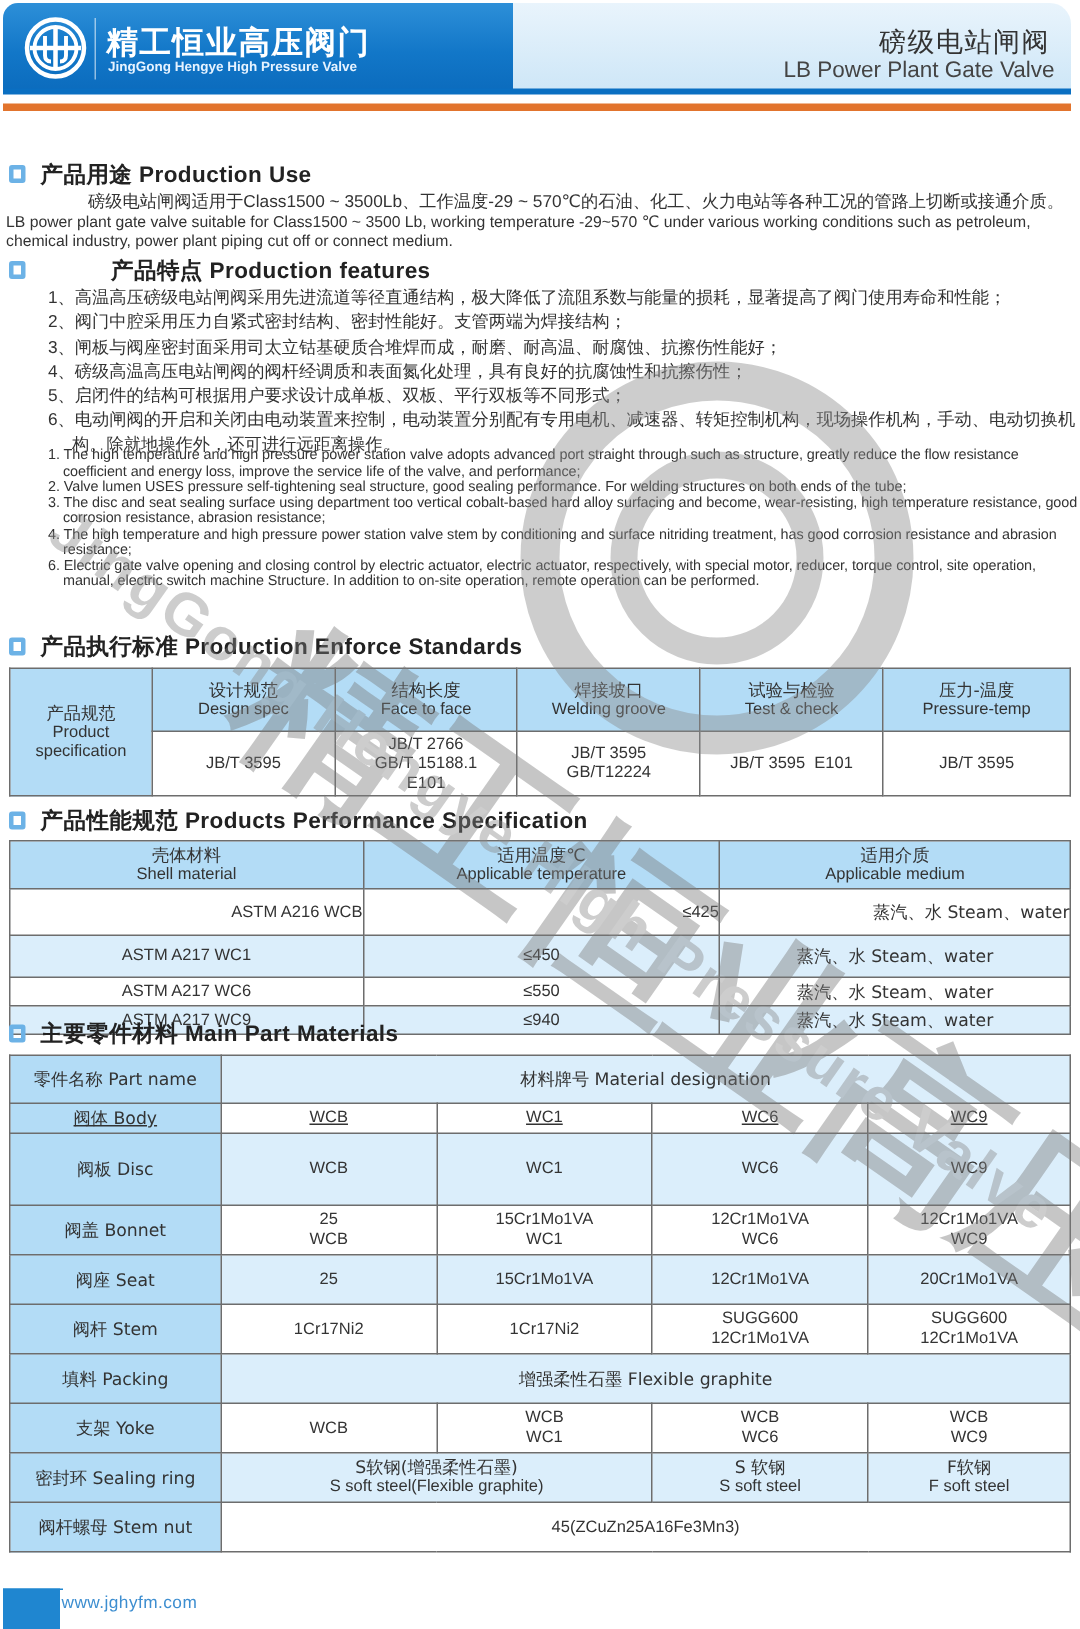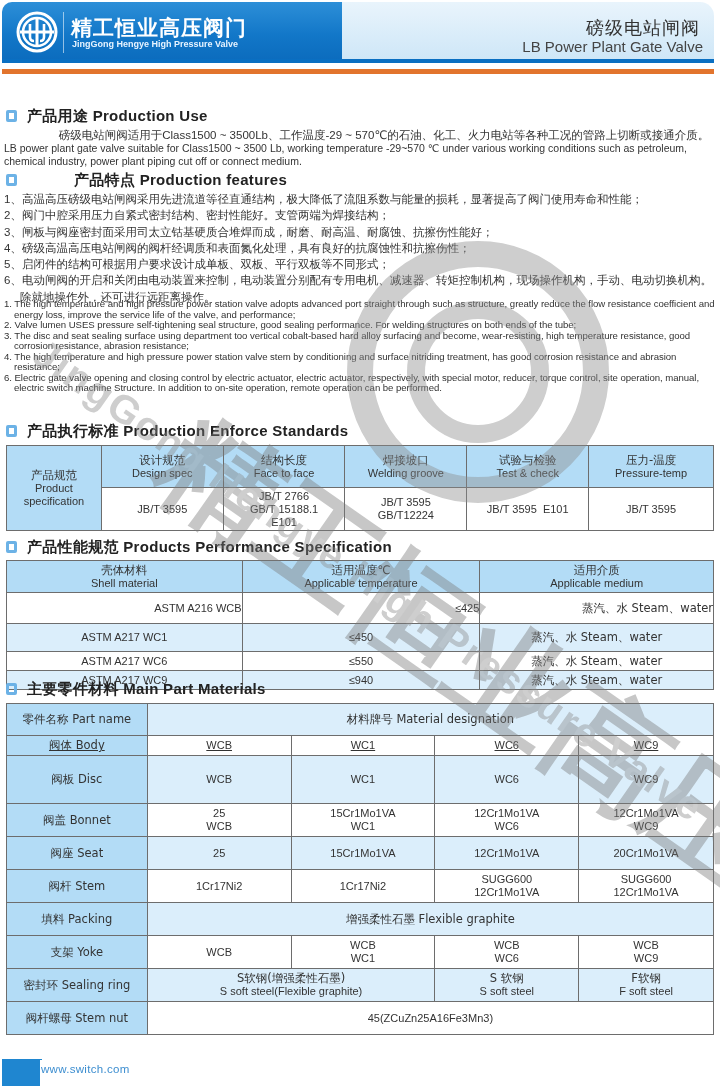--- a/index.html
+++ b/index.html
@@ -26,21 +26,21 @@
 
   
   .watermark { position: absolute; left: 0; top: 0; width: 720px; height: 1086px; pointer-events: none; z-index: 5; }
 
   
   .section-title { position: absolute; left: 6px; height: 20px; display: flex; align-items: center; font-weight: bold; font-size: 15px; color: #222; letter-spacing: 0.3px; }
   .sq { display: inline-block; width: 11px; height: 12px; border: 3px solid #6cb2e6; border-radius: 2px; margin-right: 10px; }
   .para { position: absolute; left: 4px; width: 714px; font-size: 11.5px; line-height: 14px; color: #333; }
   .para.indent-first { text-indent: 46px; text-align: center; }
   .list { position: absolute; left: 4px; width: 714px; font-size: 11.5px; line-height: 16.3px; color: #333; }
-  .list-item { padding-left: 16px; text-indent: -16px; }
+  .list-item { padding-left: 16px; text-indent: -16px; margin-left: 28px; }
   .elist { position: absolute; left: 4px; width: 716px; font-size: 9.6px; line-height: 10.5px; color: #333; letter-spacing: -0.05px; }
   .elist .list-item { padding-left: 10px; text-indent: -10px; }
 
   
   table { border-collapse: collapse; position: absolute; left: 6px; width: 708px; font-size: 11px; color: #333; text-align: center; }
   td, th { border: 1px solid #6d6d6d; font-weight: normal; vertical-align: middle; line-height: 13px; }
   .hd { background: #b3dcf6; margin-left: 15px; }
   .lt { background: #dbeefb; }
   .wh { background: #ffffff; }
   .cn { font-family: "DejaVu Sans", sans-serif; font-size: 11.5px; }
@@ -346,13 +346,13 @@
   <g opacity="0.42">
     <circle cx="478" cy="372" r="118" fill="none" stroke="#8a8a8a" stroke-width="26"></circle>
     <circle cx="478" cy="372" r="62" fill="none" stroke="#8a8a8a" stroke-width="18"></circle>
     <text x="150" y="480" transform="rotate(35 150 480)" font-family="DejaVu Sans, sans-serif" font-weight="bold" font-size="118" fill="#7a7a7a">精工恒业高压阀门</text>
     <text x="30" y="360" transform="rotate(35 30 360)" font-family="Liberation Sans, sans-serif" font-weight="bold" font-size="40" fill="#8a8a8a" letter-spacing="2">JingGong Hengye High Pressure Valve</text>
   </g>
 </svg>
 
 <div class="footer-line"></div>
 <div class="footer-bar"></div>
-<div class="footer-url">www.switch.com</div>
+<div class="footer-url">www.jghyfm.com</div>
 
 </body></html>

